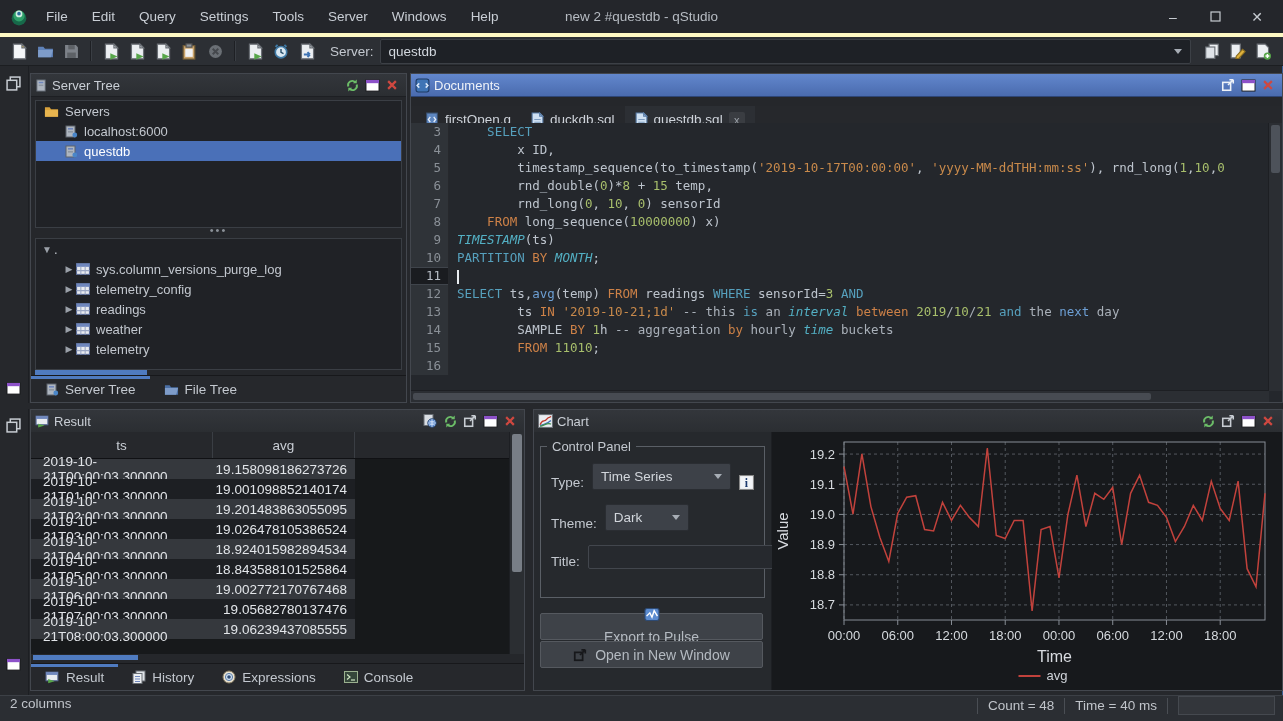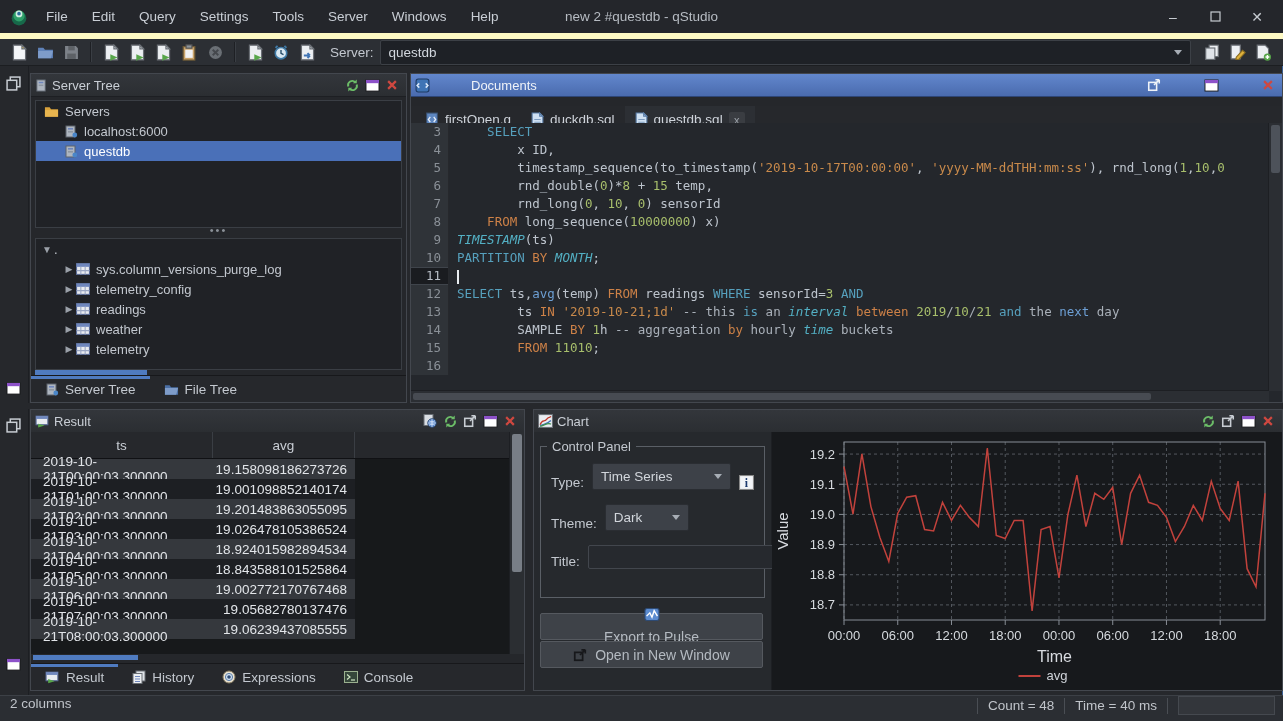--- a/index.html
+++ b/index.html
@@ -10,40 +10,40 @@
   .ic{display:inline-block;vertical-align:middle;line-height:0;}
   .ic svg{display:block;}
   
   #titlebar{left:0;top:0;width:1283px;height:33px;background:#24262b;display:flex;align-items:center;}
   #menus{display:flex;align-items:center;margin-left:6px;}
   .menu-item{color:#c9ced5;font-size:13.5px;padding:7px 12px;cursor:default;}
   #win-title{position:absolute;left:0;right:0;text-align:center;color:#b7bcc3;font-size:13.5px;pointer-events:none;}
   #win-controls{margin-left:auto;display:flex;align-items:center;gap:26px;padding-right:18px;z-index:2;}
   .winbtn{color:#c6cbd1;font-size:14px;width:16px;text-align:center;}
   
-  #toolbar{left:0;top:33px;width:1283px;height:33px;background:#2c2f34;border-top:6px solid #fef9c3;
+  #toolbar{left:0;top:33px;width:1283px;height:33px;background:#2c2f34;border-top:4px solid #fef9c3;
            border-bottom:1px solid #1c1e21;display:flex;align-items:center;padding:0 6px;box-sizing:border-box;}
   .tbtn{width:24px;height:24px;display:flex;align-items:center;justify-content:center;margin:0 1px;}
   .tsep{width:1px;height:20px;background:#1e2024;border-right:1px solid #3a3e44;margin:0 6px;}
   #server-label{color:#c3c8cf;font-size:13.5px;margin:0 6px 0 10px;}
   #server-combo{flex:1;height:23px;background:#1e2126;border:1px solid #3c4046;border-radius:2px;
                 display:flex;align-items:center;color:#d2d7de;font-size:13.5px;padding:0 8px;margin-right:8px;}
   #server-combo .caret{margin-left:auto;}
   .caret{width:0;height:0;border-left:4px solid transparent;border-right:4px solid transparent;border-top:5px solid #a7adb5;}
   
   #rail{left:0;top:66px;width:28px;height:629px;background:#26282c;border-right:1px solid #1d1f23;}
   .rail-ic{position:absolute;left:6px;}
   
   .panel{position:absolute;background:#25272b;border:1px solid #43474e;box-sizing:border-box;}
   .phead{height:22px;display:flex;align-items:center;background:linear-gradient(#33363b,#2b2e32);
          border-bottom:1px solid #1d1f23;padding:0 4px;color:#c9ced5;font-size:13px;}
   .phead .ptitle{margin-left:4px;}
   .phead .spacer{flex:1;}
   .hbtn{width:20px;height:18px;display:flex;align-items:center;justify-content:center;}
-  .phead-blue{background:linear-gradient(#6287cd,#4a6bae);color:#eef2f8;border-bottom:1px solid #2d4576;gap:37px;}
+  .phead-blue{background:linear-gradient(#6287cd,#4a6bae);color:#eef2f8;border-bottom:1px solid #2d4576;}
   
   #tree1{position:absolute;left:4px;right:4px;top:26px;height:126px;background:#202226;border:1px solid #3a3e44;overflow:hidden;}
   .trow{height:20px;display:flex;align-items:center;color:#c2c7ce;font-size:13px;white-space:nowrap;}
   .trow.sel{background:#4a70b8;color:#fff;}
   .mini-split{position:absolute;left:4px;right:4px;top:154px;height:8px;color:#8a9097;text-align:center;
               font-size:11px;line-height:5px;letter-spacing:2px;}
   #tree2{position:absolute;left:4px;right:4px;top:164px;height:130px;background:#202226;border:1px solid #3a3e44;overflow:hidden;}
   .arrow{color:#9aa0a8;font-size:9px;width:14px;text-align:center;flex:none;}
   #tree2-hscroll{position:absolute;left:4px;bottom:27px;height:5px;width:112px;background:#4f7bc0;}
   .side-tabs{position:absolute;left:0;right:0;bottom:0;height:26px;background:#26282c;border-top:1px solid #17181b;

